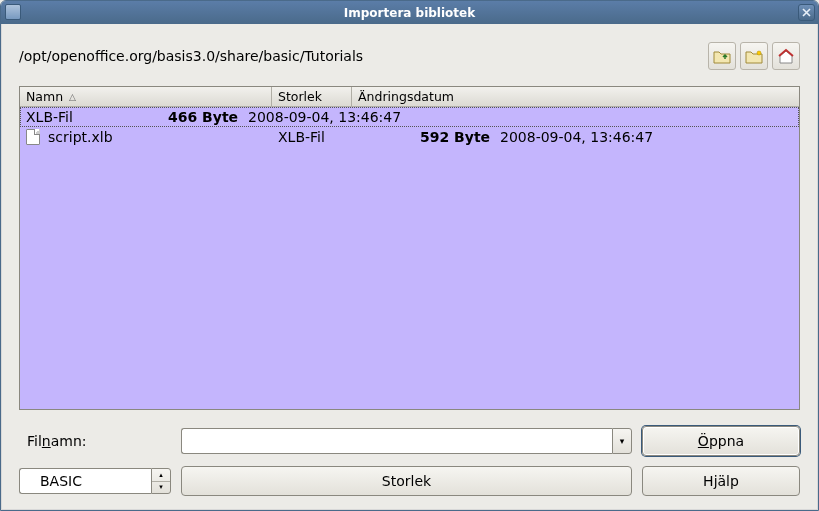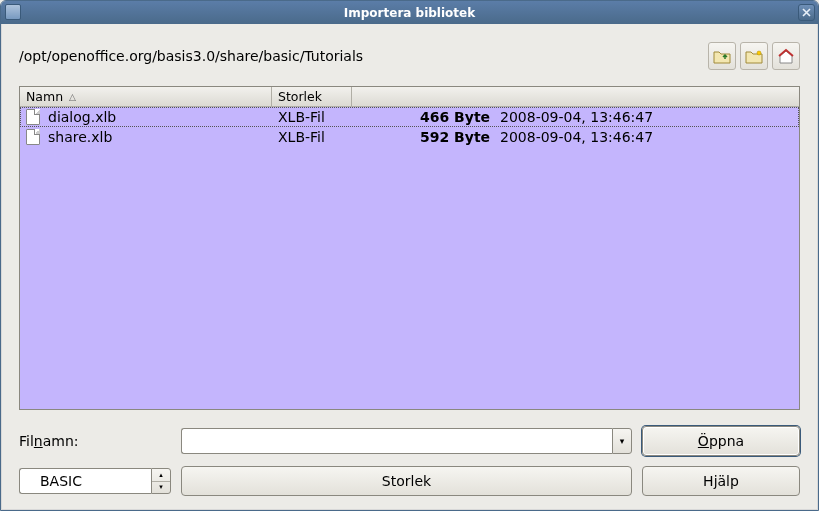--- a/index.html
+++ b/index.html
@@ -166,20 +166,21 @@
   .formarea {
     margin-top: 16px;
     display: grid;
     grid-template-columns: 152px 1fr 158px;
     column-gap: 10px;
     row-gap: 10px;
     align-items: center;
   }
   .formarea label {
     font-size: 14px;
+    margin-left: 8px;
   }
   .formarea label .ul { text-decoration: underline; }
   .combo {
     display: flex;
     height: 26px;
   }
   .combo input, .combo .display {
     flex: 1;
     border: 1px solid #8a887f;
     border-right: none;
@@ -276,35 +277,34 @@
 
     <div class="filelist">
       <div class="colheaders">
         <div class="col col-name">
           <span>Namn</span>
           <span class="sortmark">△</span>
         </div>
         <div class="col col-size">
             <span>Storlek</span>
           </div>
+        <div class="col col-date">
+            <span>Ändringsdatum</span>
+          </div>
       </div>
       <div class="rows" id="rows">
           <div class="row selected">
-            <div class="cell name">
-              <span class="fileicon"></span>
-              <span>dialog.xlb</span>
-            </div>
             <div class="cell type">XLB-Fil</div>
             <div class="cell size">466 Byte</div>
             <div class="cell date">2008-09-04, 13:46:47</div>
           </div>
           <div class="row">
             <div class="cell name">
               <span class="fileicon"></span>
-              <span>share.xlb</span>
+              <span>script.xlb</span>
             </div>
             <div class="cell type">XLB-Fil</div>
             <div class="cell size">592 Byte</div>
             <div class="cell date">2008-09-04, 13:46:47</div>
           </div>
         </div>
     </div>
 
     <div class="formarea">
       <label><span>Fil</span><span class="ul">n</span><span>amn:</span></label>

